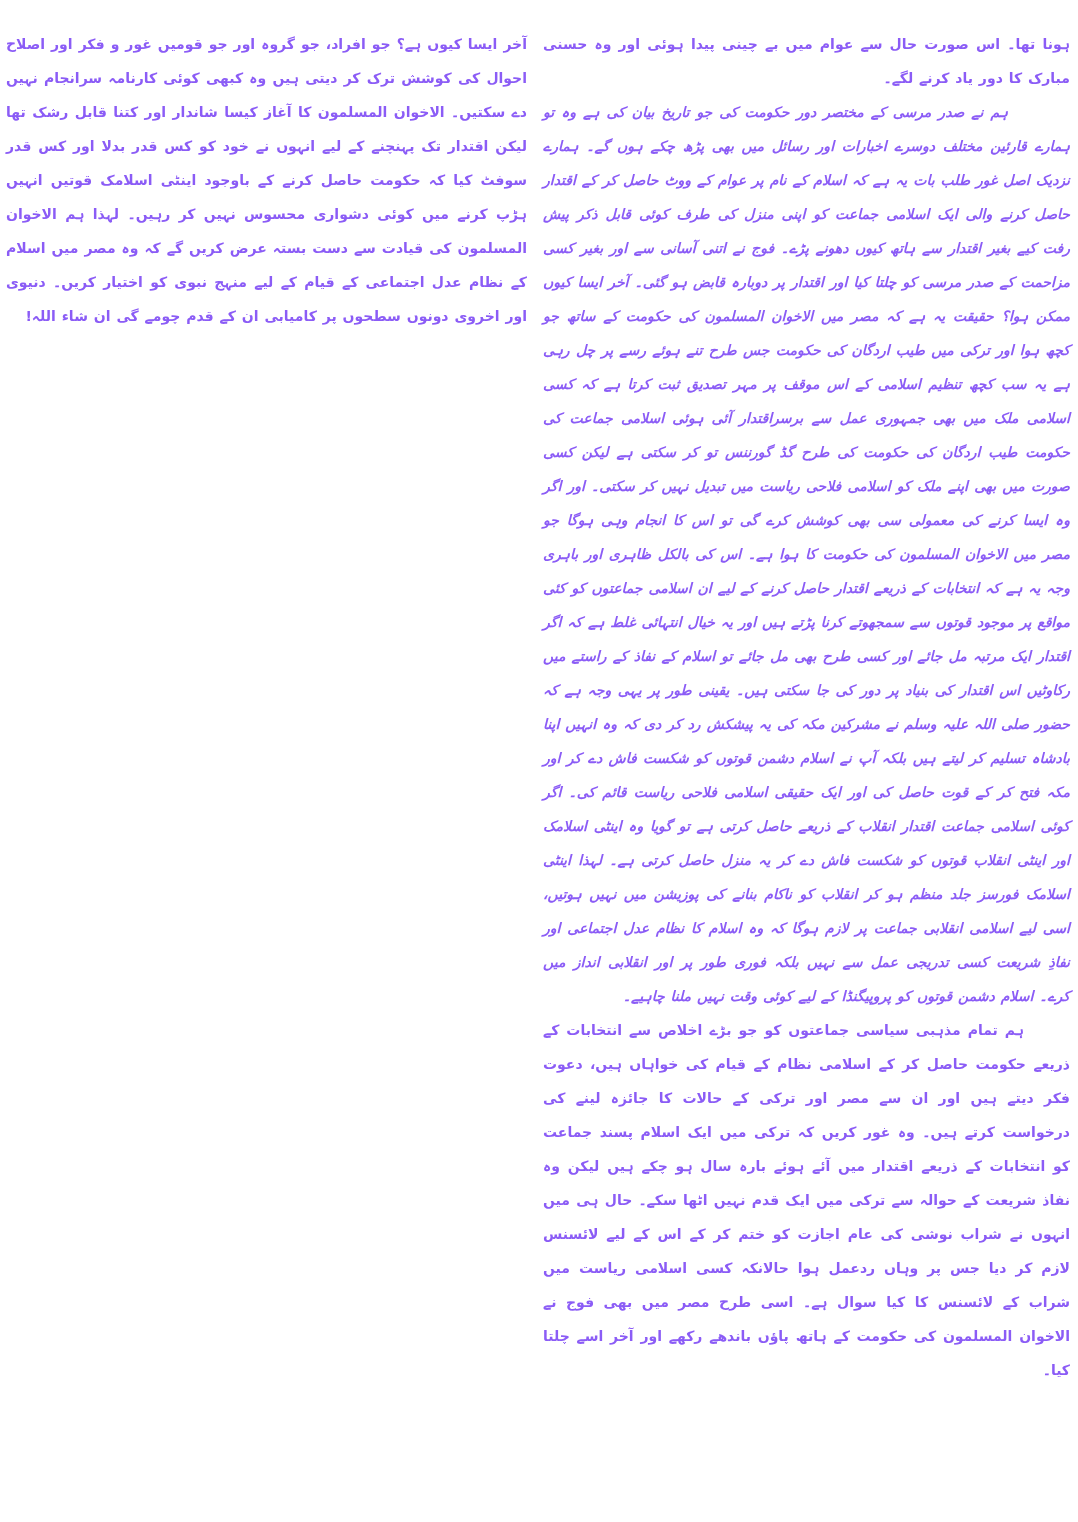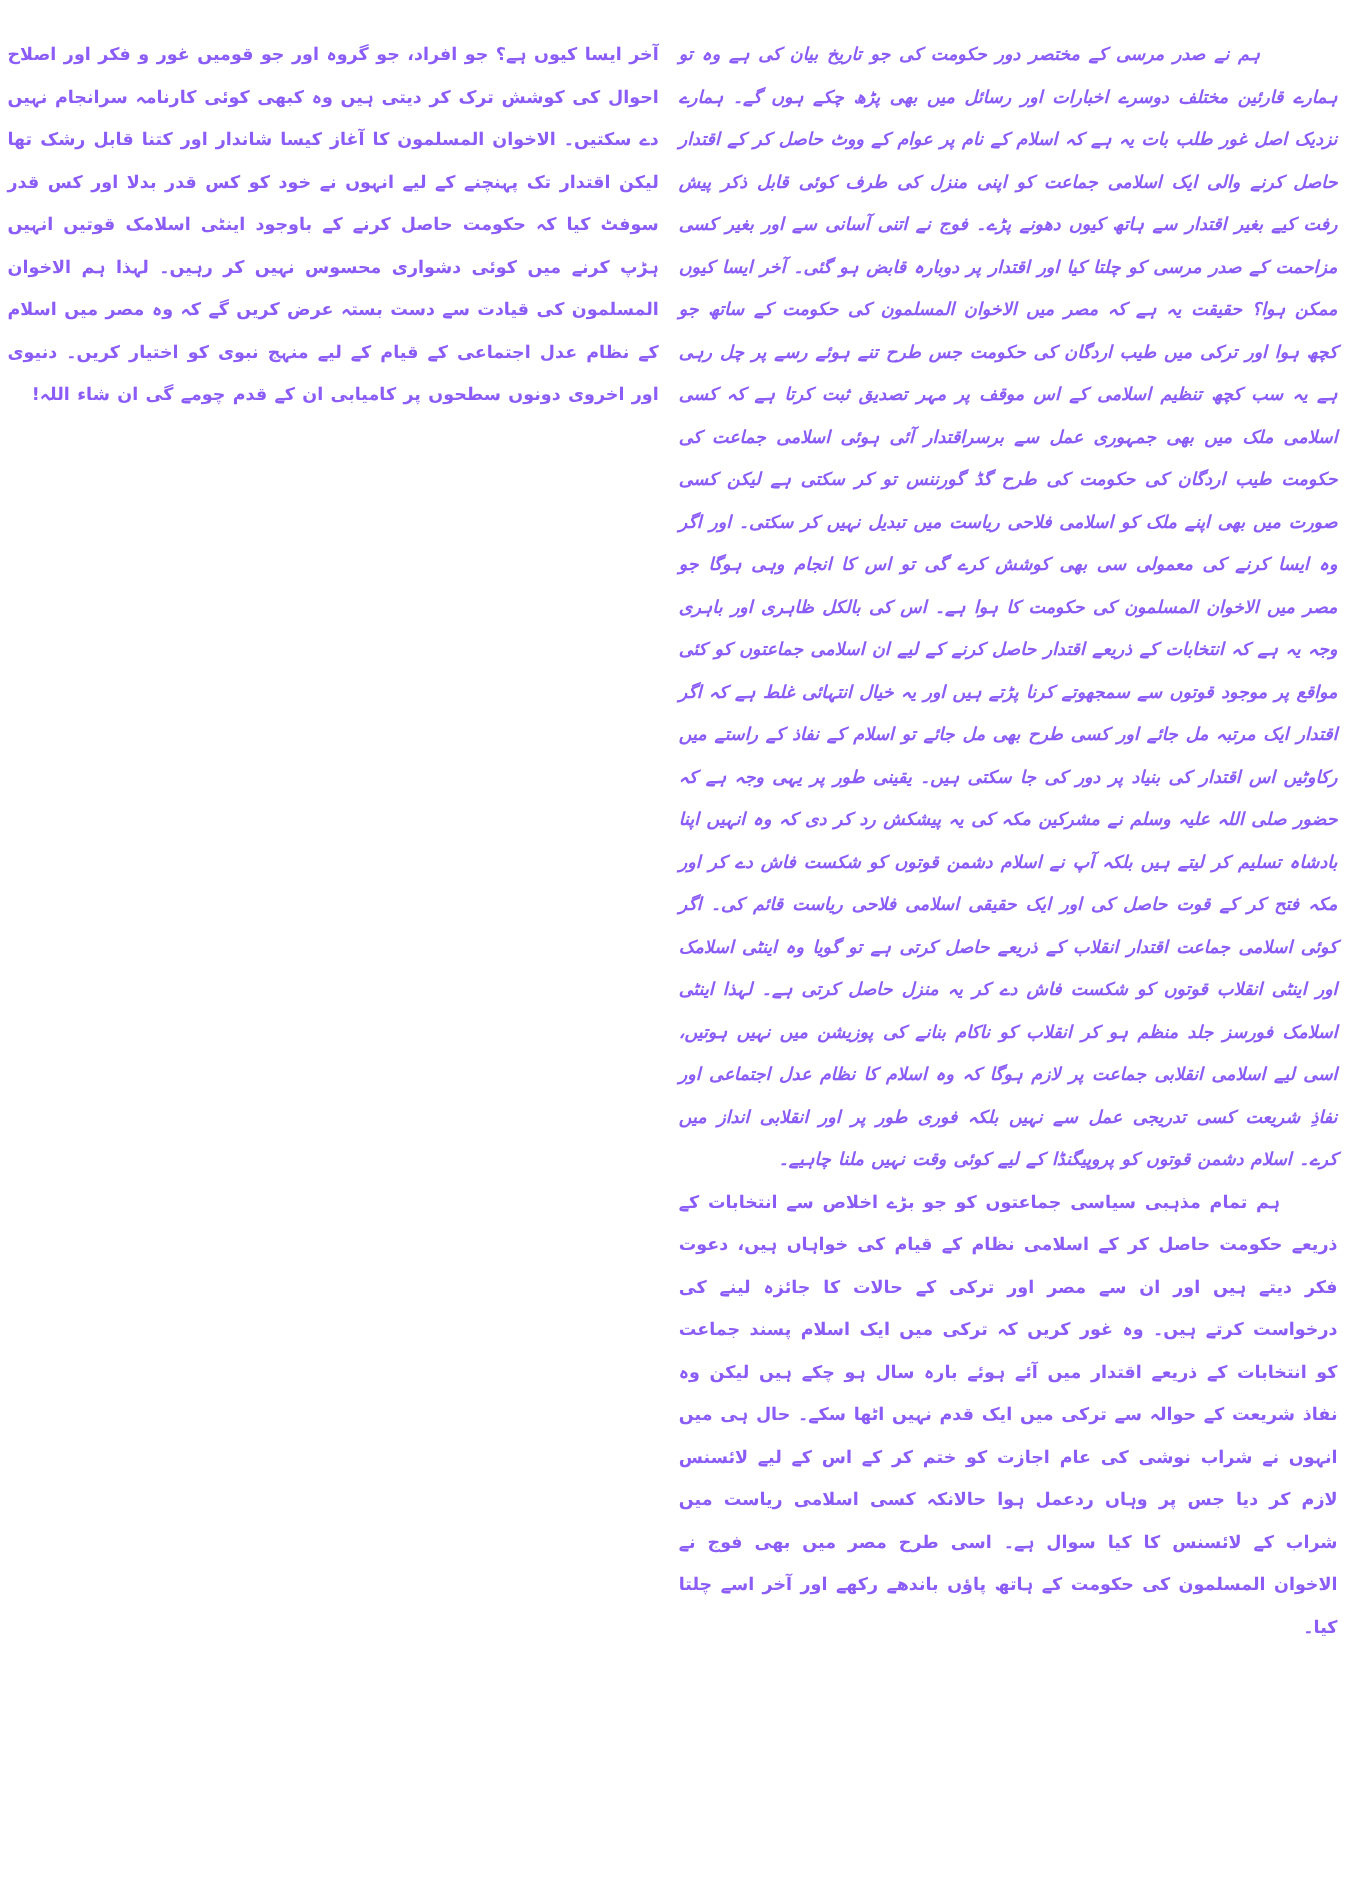--- a/index.html
+++ b/index.html
@@ -45,20 +45,21 @@
   }
   .para.indent-large { text-indent: 62px; font-style: italic; }
   .para.indent-small { text-indent: 46px; }
 </style>
 </head>
 <body>
 
 <div class="page">
 
   <div class="column column-right" lang="ur" dir="rtl">
+    <p class="para">ہونا تھا۔ اس صورت حال سے عوام میں بے چینی پیدا ہوئی اور وہ حسنی مبارک کا دور یاد کرنے لگے۔</p>
     <p class="para indent-large">ہم نے صدر مرسی کے مختصر دور حکومت کی جو تاریخ بیان کی ہے وہ تو ہمارے قارئین مختلف دوسرے اخبارات اور رسائل میں بھی پڑھ چکے ہوں گے۔ ہمارے نزدیک اصل غور طلب بات یہ ہے کہ اسلام کے نام پر عوام کے ووٹ حاصل کر کے اقتدار حاصل کرنے والی ایک اسلامی جماعت کو اپنی منزل کی طرف کوئی قابل ذکر پیش رفت کیے بغیر اقتدار سے ہاتھ کیوں دھونے پڑے۔ فوج نے اتنی آسانی سے اور بغیر کسی مزاحمت کے صدر مرسی کو چلتا کیا اور اقتدار پر دوبارہ قابض ہو گئی۔ آخر ایسا کیوں ممکن ہوا؟ حقیقت یہ ہے کہ مصر میں الاخوان المسلمون کی حکومت کے ساتھ جو کچھ ہوا اور ترکی میں طیب اردگان کی حکومت جس طرح تنے ہوئے رسے پر چل رہی ہے یہ سب کچھ تنظیم اسلامی کے اس موقف پر مہر تصدیق ثبت کرتا ہے کہ کسی اسلامی ملک میں بھی جمہوری عمل سے برسراقتدار آئی ہوئی اسلامی جماعت کی حکومت طیب اردگان کی حکومت کی طرح گڈ گورننس تو کر سکتی ہے لیکن کسی صورت میں بھی اپنے ملک کو اسلامی فلاحی ریاست میں تبدیل نہیں کر سکتی۔ اور اگر وہ ایسا کرنے کی معمولی سی بھی کوشش کرے گی تو اس کا انجام وہی ہوگا جو مصر میں الاخوان المسلمون کی حکومت کا ہوا ہے۔ اس کی بالکل ظاہری اور باہری وجہ یہ ہے کہ انتخابات کے ذریعے اقتدار حاصل کرنے کے لیے ان اسلامی جماعتوں کو کئی مواقع پر موجود قوتوں سے سمجھوتے کرنا پڑتے ہیں اور یہ خیال انتہائی غلط ہے کہ اگر اقتدار ایک مرتبہ مل جائے اور کسی طرح بھی مل جائے تو اسلام کے نفاذ کے راستے میں رکاوٹیں اس اقتدار کی بنیاد پر دور کی جا سکتی ہیں۔ یقینی طور پر یہی وجہ ہے کہ حضور صلی اللہ علیہ وسلم نے مشرکین مکہ کی یہ پیشکش رد کر دی کہ وہ انہیں اپنا بادشاہ تسلیم کر لیتے ہیں بلکہ آپ نے اسلام دشمن قوتوں کو شکست فاش دے کر اور مکہ فتح کر کے قوت حاصل کی اور ایک حقیقی اسلامی فلاحی ریاست قائم کی۔ اگر کوئی اسلامی جماعت اقتدار انقلاب کے ذریعے حاصل کرتی ہے تو گویا وہ اینٹی اسلامک اور اینٹی انقلاب قوتوں کو شکست فاش دے کر یہ منزل حاصل کرتی ہے۔ لہذا اینٹی اسلامک فورسز جلد منظم ہو کر انقلاب کو ناکام بنانے کی پوزیشن میں نہیں ہوتیں، اسی لیے اسلامی انقلابی جماعت پر لازم ہوگا کہ وہ اسلام کا نظام عدل اجتماعی اور نفاذِ شریعت کسی تدریجی عمل سے نہیں بلکہ فوری طور پر اور انقلابی انداز میں کرے۔ اسلام دشمن قوتوں کو پروپیگنڈا کے لیے کوئی وقت نہیں ملنا چاہیے۔</p>
     <p class="para indent-small">ہم تمام مذہبی سیاسی جماعتوں کو جو بڑے اخلاص سے انتخابات کے ذریعے حکومت حاصل کر کے اسلامی نظام کے قیام کی خواہاں ہیں، دعوت فکر دیتے ہیں اور ان سے مصر اور ترکی کے حالات کا جائزہ لینے کی درخواست کرتے ہیں۔ وہ غور کریں کہ ترکی میں ایک اسلام پسند جماعت کو انتخابات کے ذریعے اقتدار میں آئے ہوئے بارہ سال ہو چکے ہیں لیکن وہ نفاذ شریعت کے حوالہ سے ترکی میں ایک قدم نہیں اٹھا سکے۔ حال ہی میں انہوں نے شراب نوشی کی عام اجازت کو ختم کر کے اس کے لیے لائسنس لازم کر دیا جس پر وہاں ردعمل ہوا حالانکہ کسی اسلامی ریاست میں شراب کے لائسنس کا کیا سوال ہے۔ اسی طرح مصر میں بھی فوج نے الاخوان المسلمون کی حکومت کے ہاتھ پاؤں باندھے رکھے اور آخر اسے چلتا کیا۔</p>
   </div>
 
   <div class="column column-left" lang="ur" dir="rtl">
     <p class="para">آخر ایسا کیوں ہے؟ جو افراد، جو گروہ اور جو قومیں غور و فکر اور اصلاح احوال کی کوشش ترک کر دیتی ہیں وہ کبھی کوئی کارنامہ سرانجام نہیں دے سکتیں۔ الاخوان المسلمون کا آغاز کیسا شاندار اور کتنا قابل رشک تھا لیکن اقتدار تک پہنچنے کے لیے انہوں نے خود کو کس قدر بدلا اور کس قدر سوفٹ کیا کہ حکومت حاصل کرنے کے باوجود اینٹی اسلامک قوتیں انہیں ہڑپ کرنے میں کوئی دشواری محسوس نہیں کر رہیں۔ لہذا ہم الاخوان المسلمون کی قیادت سے دست بستہ عرض کریں گے کہ وہ مصر میں اسلام کے نظام عدل اجتماعی کے قیام کے لیے منہج نبوی کو اختیار کریں۔ دنیوی اور اخروی دونوں سطحوں پر کامیابی ان کے قدم چومے گی ان شاء اللہ!</p>
   </div>
 
 </div>
 

